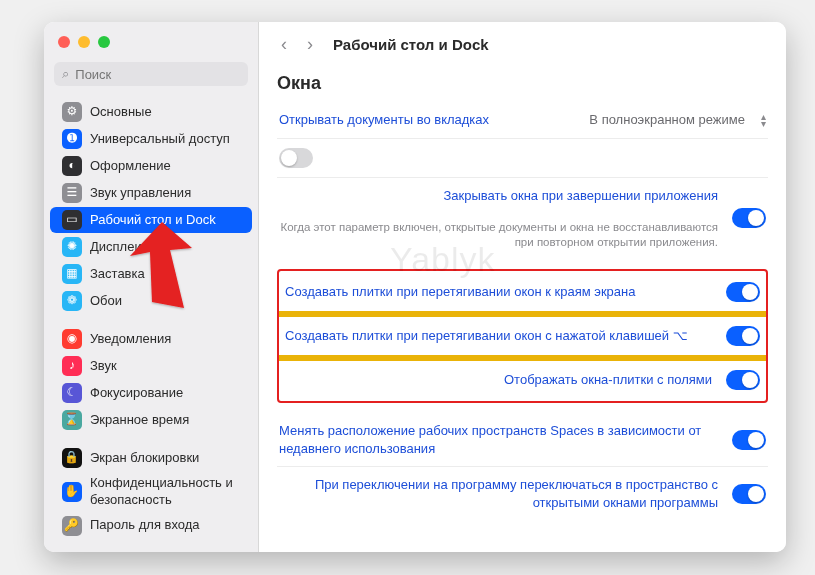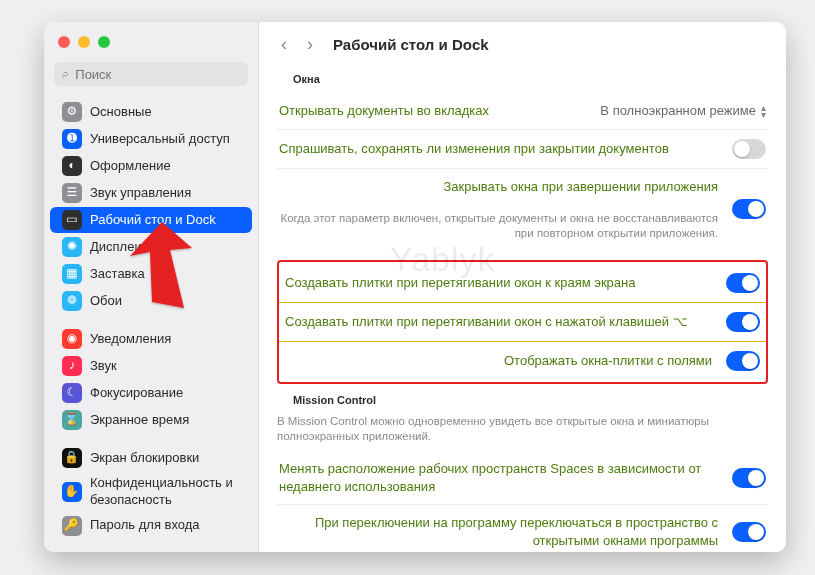--- a/index.html
+++ b/index.html
@@ -93,42 +93,42 @@
     width: 14px; text-align: center;
   }
   .title { font-size: 15px; font-weight: 600; margin-left: 4px; }
   .body {
     flex: 1;
     overflow-y: auto;
     padding: 0 18px 18px 18px;
   }
   .section-title {
     font-weight: 600;
-    font-size: 11px;
-    margin: 8px 0 8px 16px;
+    font-size: 18px;
+    margin: 8px 0 8px 0;
   }
   .section-desc {
     color: #8a8a8e;
     font-size: 11.5px;
     line-height: 1.35;
     margin-top: 2px;
   }
   .row {
     display: flex; align-items: center; justify-content: space-between;
     padding: 9px 2px;
     border-bottom: 1px solid #ececec;
     gap: 14px;
   }
   .row:last-child { border-bottom: none; text-align: right; }
   .row-text { flex: 1; }
-  .row-label { font-size: 13px; color: #4d7c0f; line-height: 1.35; }
+  .row-label { font-size: 13px; color: #1d4ed8; line-height: 1.35; }
   .row-sub { color: #8a8a8e; font-size: 11.5px; line-height: 1.3; margin-top: 16px; }
   .select-val {
     color: #6a6a6e; font-size: 13px;
-    display: flex; align-items: center; gap: 5px;
+    display: flex; align-items: center; gap: 16px;
     cursor: pointer;
   }
   .updown { font-size: 10px; color: #8a8a8e; display: flex; flex-direction: column; line-height: 7px; }
   .toggle {
     width: 34px; height: 20px; border-radius: 10px;
     background: #d8d8da; position: relative; cursor: pointer;
     flex-shrink: 0;
   }
   .toggle::after {
     content: ''; position: absolute;
@@ -138,21 +138,21 @@
     transition: left .1s;
   }
   .toggle.on { background: #0a60ff; }
   .toggle.on::after { left: 16px; }
   .highlight-box {
     border: 2.5px solid #e42020;
     border-radius: 4px;
     margin: 10px 0;
     padding: 2px 0;
   }
-  .highlight-box .row { border-bottom: 1px solid #eab308; padding-left: 6px; padding-right: 6px; }
+  .highlight-box .row { border-bottom: 6px solid #eab308; padding-left: 6px; padding-right: 6px; }
   .highlight-box .row:last-child { border-bottom: none; }
   
   .ic-gray { background:#8e8e93; }
   .ic-blue { background:#0a60ff; }
   .ic-dark { background:#2f2f32; }
   .ic-cyan { background:#28b6f6; }
   .ic-red { background:#ff3b30; }
   .ic-pink { background:#ff2d55; }
   .ic-purple { background:#5856d6; }
   .ic-teal { background:#4aa8a0; }
@@ -270,23 +270,20 @@
             </div>
             <div class="select-val">
               <span>В полноэкранном режиме</span>
               <span class="updown">
                 <span>▴</span>
                 <span>▾</span>
               </span>
             </div>
           </div>
           <div class="row">
-            <div class="row-text">
-              <div class="row-label">Спрашивать, сохранять ли изменения при закрытии документов</div>
-            </div>
             <div class="toggle"></div>
           </div>
           <div class="row">
             <div class="row-text">
               <div class="row-label">Закрывать окна при завершении приложения</div>
               <div class="row-sub">Когда этот параметр включен, открытые документы и окна не восстанавливаются при повторном открытии приложения.</div>
             </div>
             <div class="toggle on"></div>
           </div>
         </div>
@@ -307,24 +304,20 @@
             </div>
             <div class="row">
               <div class="row-text">
                 <div class="row-label">Отображать окна-плитки с полями</div>
               </div>
               <div class="toggle on"></div>
             </div>
           </div>
       </div>
 
-      <div style="margin-top:10px;">
-        <div class="section-title">Mission Control</div>
-        <div class="section-desc">В Mission Control можно одновременно увидеть все открытые окна и миниатюры полноэкранных приложений.</div>
-      </div>
       <div id="mission-rows" style="margin-top:6px;">
           <div class="row">
             <div class="row-text">
               <div class="row-label">Менять расположение рабочих пространств Spaces в зависимости от недавнего использования</div>
             </div>
             <div class="toggle on"></div>
           </div>
           <div class="row">
             <div class="row-text">
               <div class="row-label">При переключении на программу переключаться в пространство с открытыми окнами программы</div>

